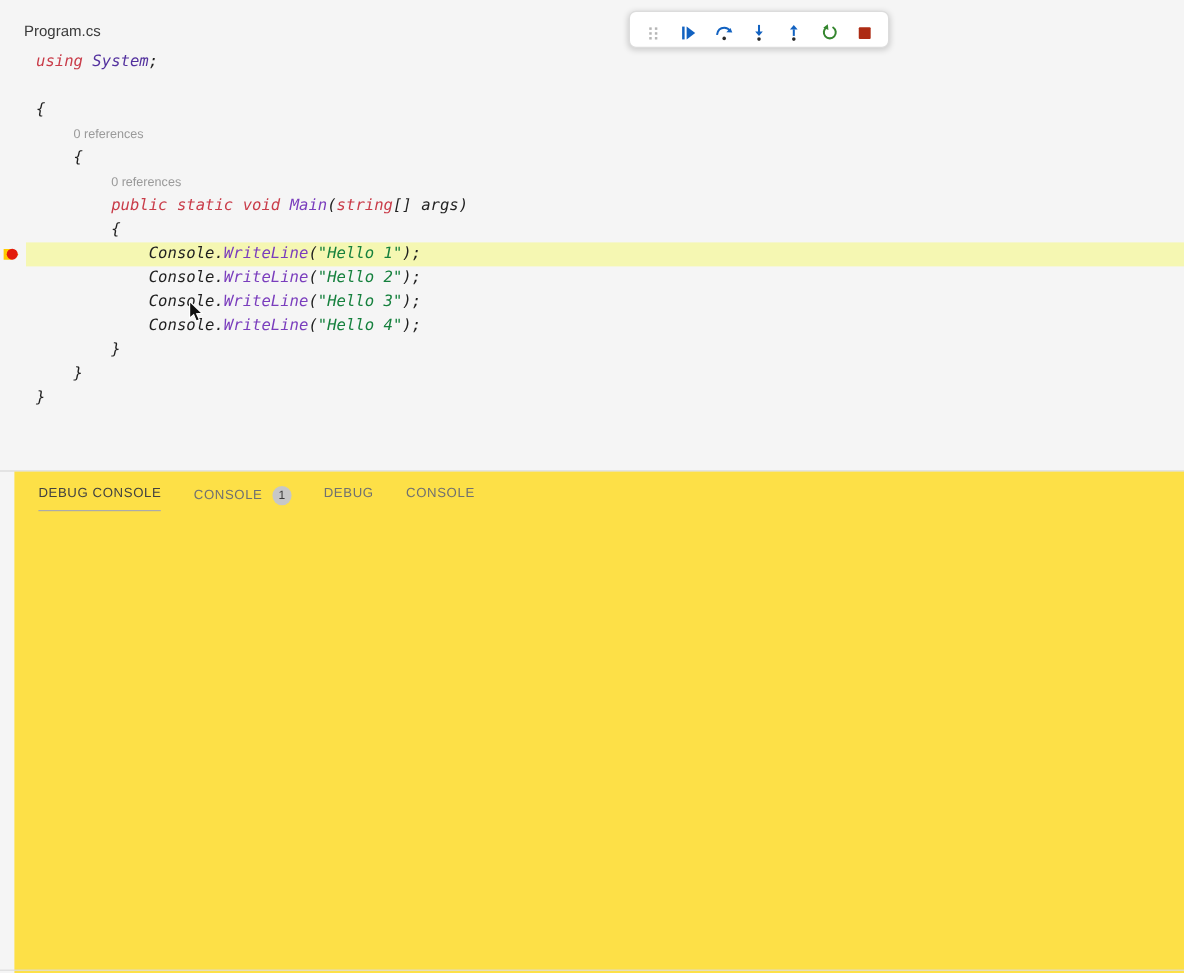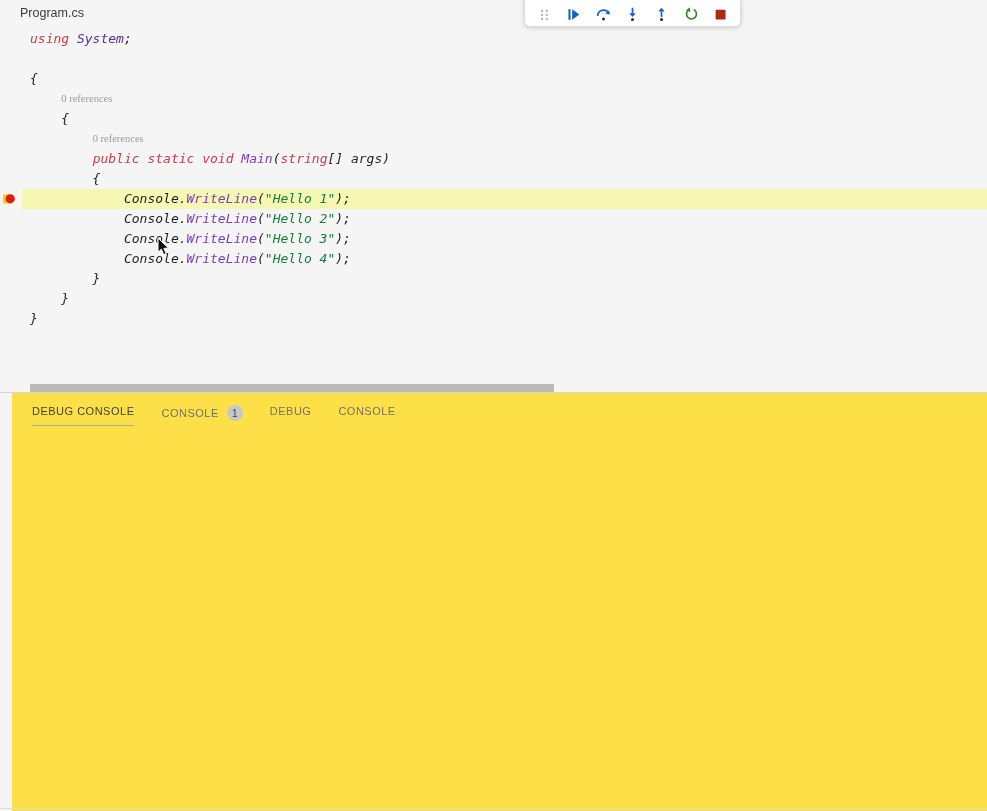--- a/index.html
+++ b/index.html
@@ -2,37 +2,37 @@
 <html style="--hl: #f5f7b2; --kw: #c93c49; --ty: #53319e; --fn: #7a3dbd; --str: #15803d;"><head>
 <meta charset="utf-8">
 <style>
   * { margin:0; padding:0; box-sizing:border-box; }
   html,body { background:#e8e8e8; }
   .screen{
     position:relative; width:987px; height:811px; overflow:hidden;
     background:#f5f5f5; font-family:"Liberation Sans", sans-serif;
   }
   
-  .editor{ position:absolute; left:0; top:4px; width:987px; height:392px; }
+  .editor{ position:absolute; left:0; top:17px; width:987px; height:392px; }
   .tab-title{
     position:absolute; left:20px; top:1px; font-size:12.5px; color:#3a3a3a;
     line-height:16px; cursor:default;
   }
   .code-area{
     position:absolute; left:0; top:25px; right:0;
     font-family:"DejaVu Sans Mono", monospace; font-size:13px;
   }
   .code-row{ position:relative; height:20px; white-space:pre; }
   .code-row.hl{
     background:linear-gradient(90deg, rgba(0,0,0,0) 0px, rgba(0,0,0,0) 22px,
                var(--hl,#f5f7b2) 22px, var(--hl,#f5f7b2) 100%);
   }
   .line-text{ display:block; padding-left:30px; line-height:20px; color:#1f1f1f;font-style:italic; }
   .lens-text{
-    display:block; font-family:Liberation Serif, serif; font-size:10.5px;
+    display:block; font-family:Liberation Sans, sans-serif; font-size:10.5px;
     color:#9a9a9a; line-height:20px;
   }
   .tok-k{ color:var(--kw,#c93c49); }
   .tok-t{ color:var(--ty,#53319e); }
   .tok-f{ color:var(--fn,#7a3dbd); }
   .tok-s{ color:var(--str,#15803d); }
   .tok-p{ color:#1f1f1f; }
   .gutter-icon{ position:absolute; left:2px; top:3px; width:15px; height:14px; }
   
   .toolbar{

